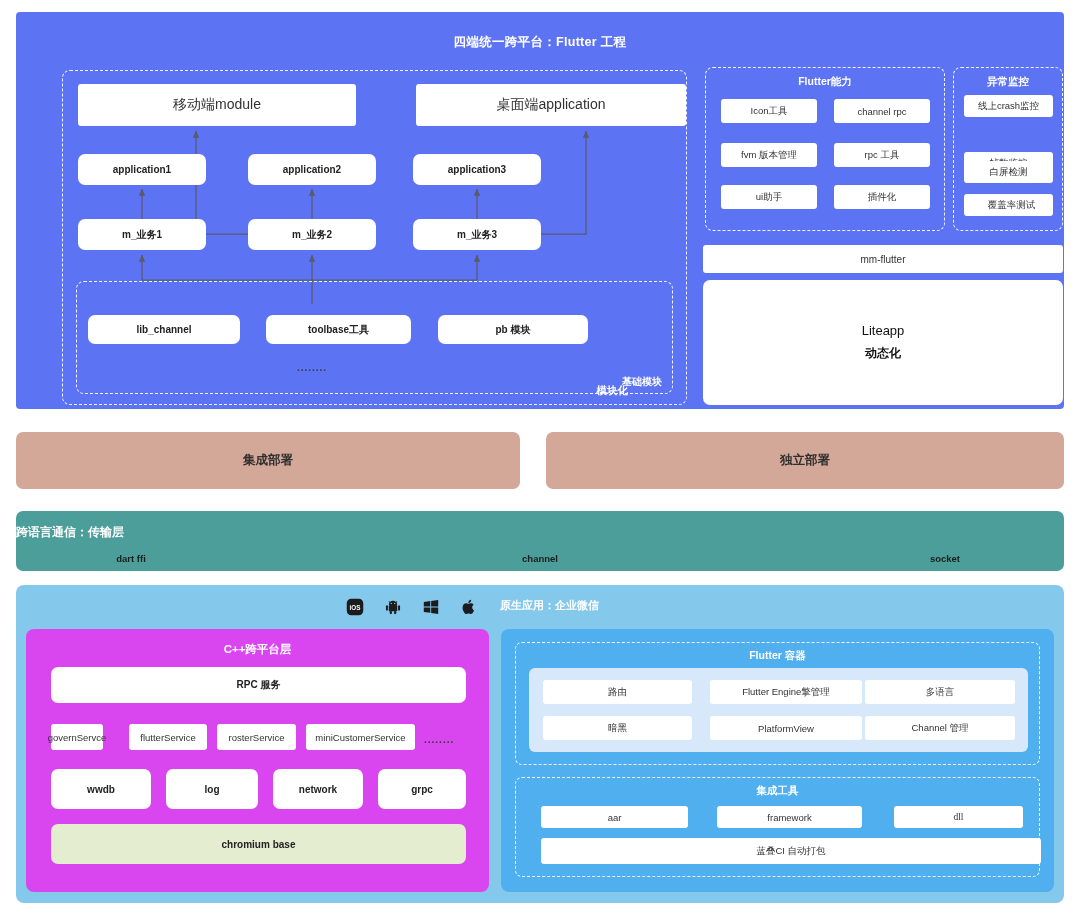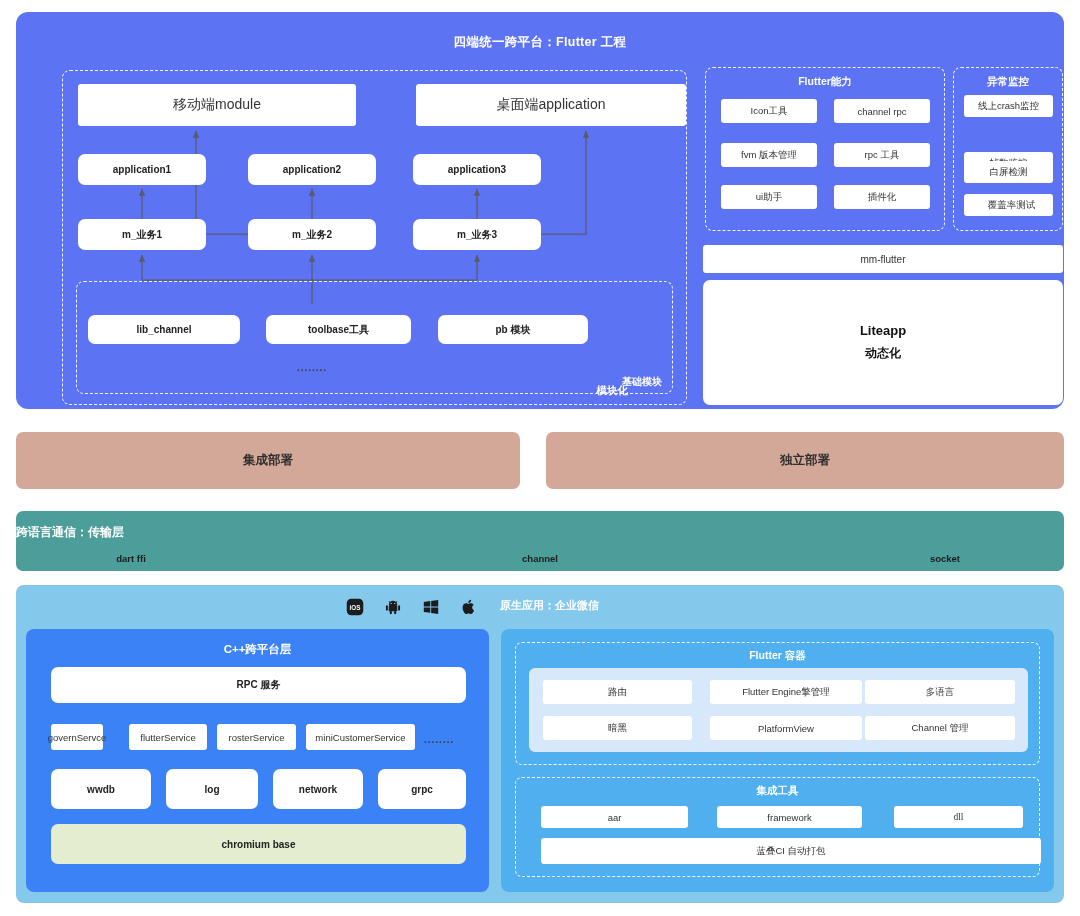--- a/index.html
+++ b/index.html
@@ -15,21 +15,21 @@
   .card{
     background:#ffffff;border-radius:7px;
     display:flex;align-items:center;justify-content:center;
     text-align:center;box-sizing:border-box;
   }
   .sq{border-radius:3px;}
 
   
   .sec-blue{
     position:absolute;left:16px;top:12px;width:1048px;height:397px;
-    background:#5C74F3;border-radius:12px;
+    background:#5C74F3;border-radius:4px;
   }
   .sec-blue-title{
     position:absolute;left:0;top:22px;width:100%;text-align:center;
     color:#ffffff;font-size:12.5px;font-weight:700;letter-spacing:.3px;
   }
 
   .dash{border:1.3px dashed rgba(255,255,255,.92);border-radius:8px;position:absolute;box-sizing:border-box;}
 
   
   .mod-outer{left:46px;top:58px;width:625px;height:335px;}
@@ -71,21 +71,21 @@
   .mon-cell{position:absolute;left:10px;width:89px;height:22px;font-size:9.5px;color:#333;}
 
   .mm-flutter{
     position:absolute;left:687px;top:233px;width:360px;height:28px;
     font-size:10px;color:#333;
   }
   .liteapp{
     position:absolute;left:687px;top:268px;width:360px;height:125px;
     flex-direction:column;gap:7px;
   }
-  .liteapp .l1{font-size:13px;font-weight:700;color:#111;}
+  .liteapp .l1{font-size:13px;font-weight:400;color:#111;}
   .liteapp .l2{font-size:12px;font-weight:700;color:#111;}
 
   
   .arrows{position:absolute;left:0;top:0;width:1048px;height:397px;pointer-events:none;}
 
   
   .deploy{
     position:absolute;top:432px;height:57px;background:#D4A898;border-radius:7px;
     display:flex;align-items:center;justify-content:center;
     font-size:12.5px;font-weight:700;color:#2f2f2f;
@@ -113,21 +113,21 @@
     position:absolute;left:330px;top:9px;height:26px;display:flex;align-items:center;gap:20px;
   }
   .native-head .ic{display:flex;align-items:center;justify-content:center;}
   .native-label{
     position:absolute;left:484px;top:13px;color:#ffffff;font-size:11px;font-weight:700;
   }
 
   
   .green{
     position:absolute;left:10px;top:44px;width:463px;height:263px;
-    background:#3b82f6;border-radius:8px;
+    background:#d946ef;border-radius:8px;
   }
   .green-title{
     position:absolute;top:13px;left:0;width:100%;text-align:center;
     color:#ffffff;font-size:11.5px;font-weight:700;
   }
   .rpc{position:absolute;left:25px;top:38px;width:415px;height:36px;font-size:10px;font-weight:700;color:#222;}
   .svc{position:absolute;top:95px;height:26px;font-size:9.5px;color:#333;}
   .s1{left:25px;width:52px;}
   .s2{left:103px;width:78px;}
   .s3{left:191px;width:79px;}

